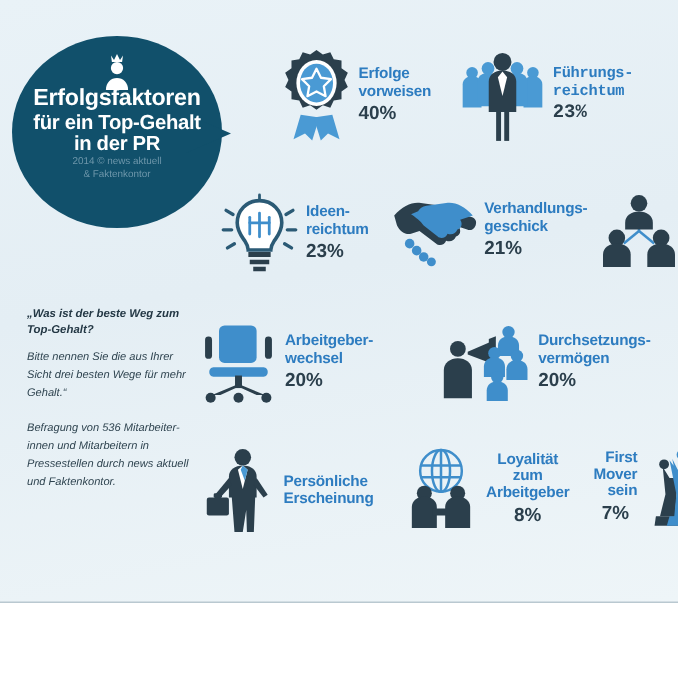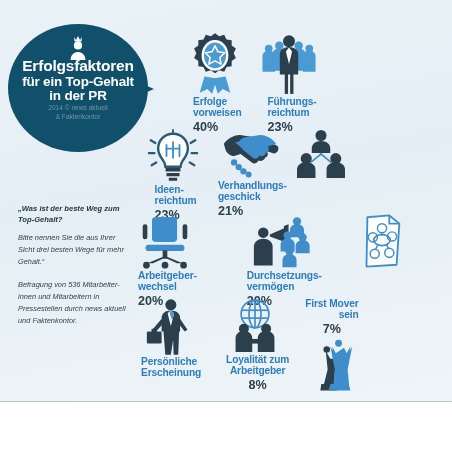--- a/index.html
+++ b/index.html
@@ -52,21 +52,21 @@
   .copy .q{
     font-size:7.6px;font-weight:bold;line-height:1.45;margin-bottom:7px;
   }
   .copy .p{
     font-size:7.4px;line-height:1.62;color:#2f4450;margin-bottom:11px;
   }
   .copy .p2{font-size:7.4px;line-height:1.62;color:#2f4450;}
 
   
   .row{position:absolute;display:flex;align-items:flex-start;}
-  .stat{display:flex;align-items:center;flex-direction:column;}
+  .stat{display:flex;align-items:center;}
   .stat .ico{flex:0 0 auto;display:flex;align-items:center;justify-content:center;}
   .stat .txt{margin-left:5px;}
   .stat .lbl{
     color:#2d7cc0;font-weight:bold;font-size:10.2px;line-height:1.12;
     letter-spacing:-0.15px;
   }
   .stat .pct{
     color:#2b3f4c;font-weight:bold;font-size:12.6px;line-height:1.25;margin-top:1px;
   }
   .stat.rev .txt{margin-left:0;margin-right:5px;text-align:right;}
@@ -128,21 +128,21 @@
         </span>
         <span class="txt">
           <span class="lbl">
             <div>Erfolge</div>
             <div>vorweisen</div>
           </span>
           <div class="pct">40%</div>
         </span>
       </div>
 
-      <div class="stat" style="margin-left:20px;">
+      <div class="stat" style="margin-left:20px;font-family:Liberation Mono, monospace;">
         <span class="ico">
           <svg viewBox="0 0 58 66" width="56" height="64">
             <g fill="#4a9ad4">
               <circle cx="8" cy="17" r="4"></circle>
                 <path d="M1.5 41 v-16 c0-3.4 2.9-5.6 6.5-5.6 s6.5 2.2 6.5 5.6 v16z"></path>
               <circle cx="19" cy="14" r="4.4"></circle>
                 <path d="M11.8 40 v-17 c0-3.7 3.2-6.1 7.2-6.1 s7.2 2.4 7.2 6.1 v17z"></path>
               <circle cx="50" cy="17" r="4"></circle>
                 <path d="M43.5 41 v-16 c0-3.4 2.9-5.6 6.5-5.6 s6.5 2.2 6.5 5.6 v16z"></path>
               <circle cx="39" cy="14" r="4.4"></circle>

